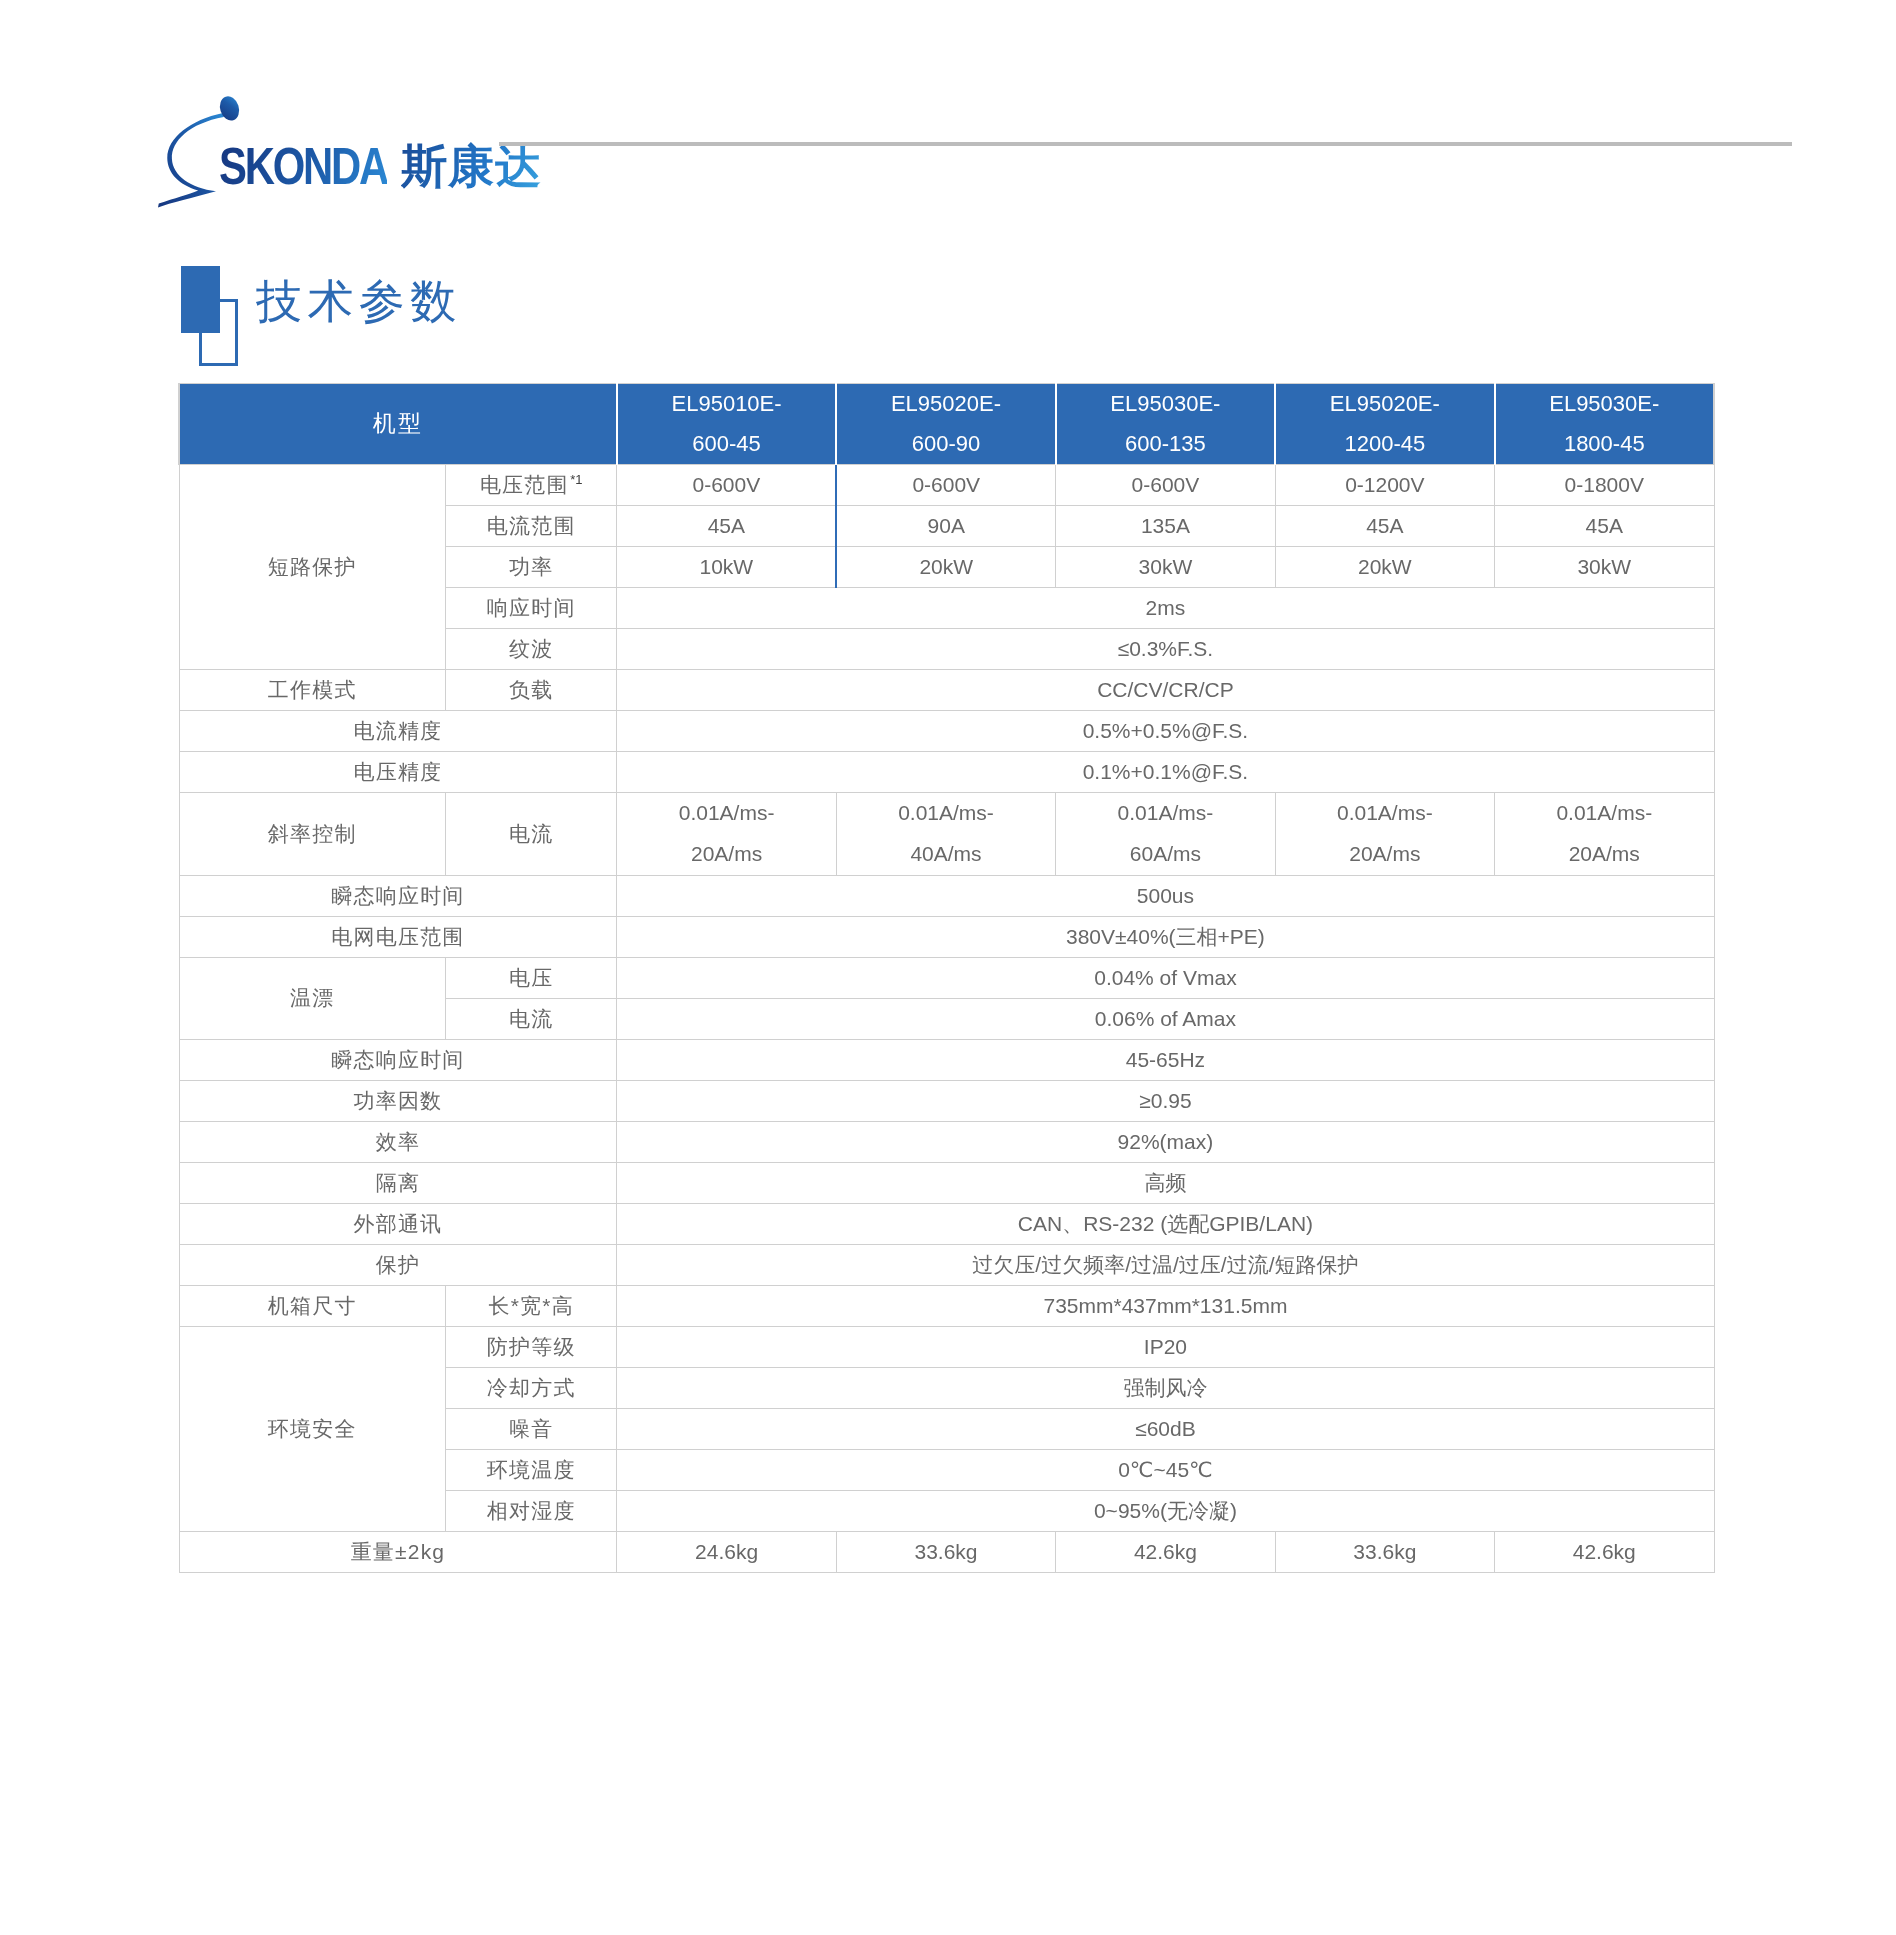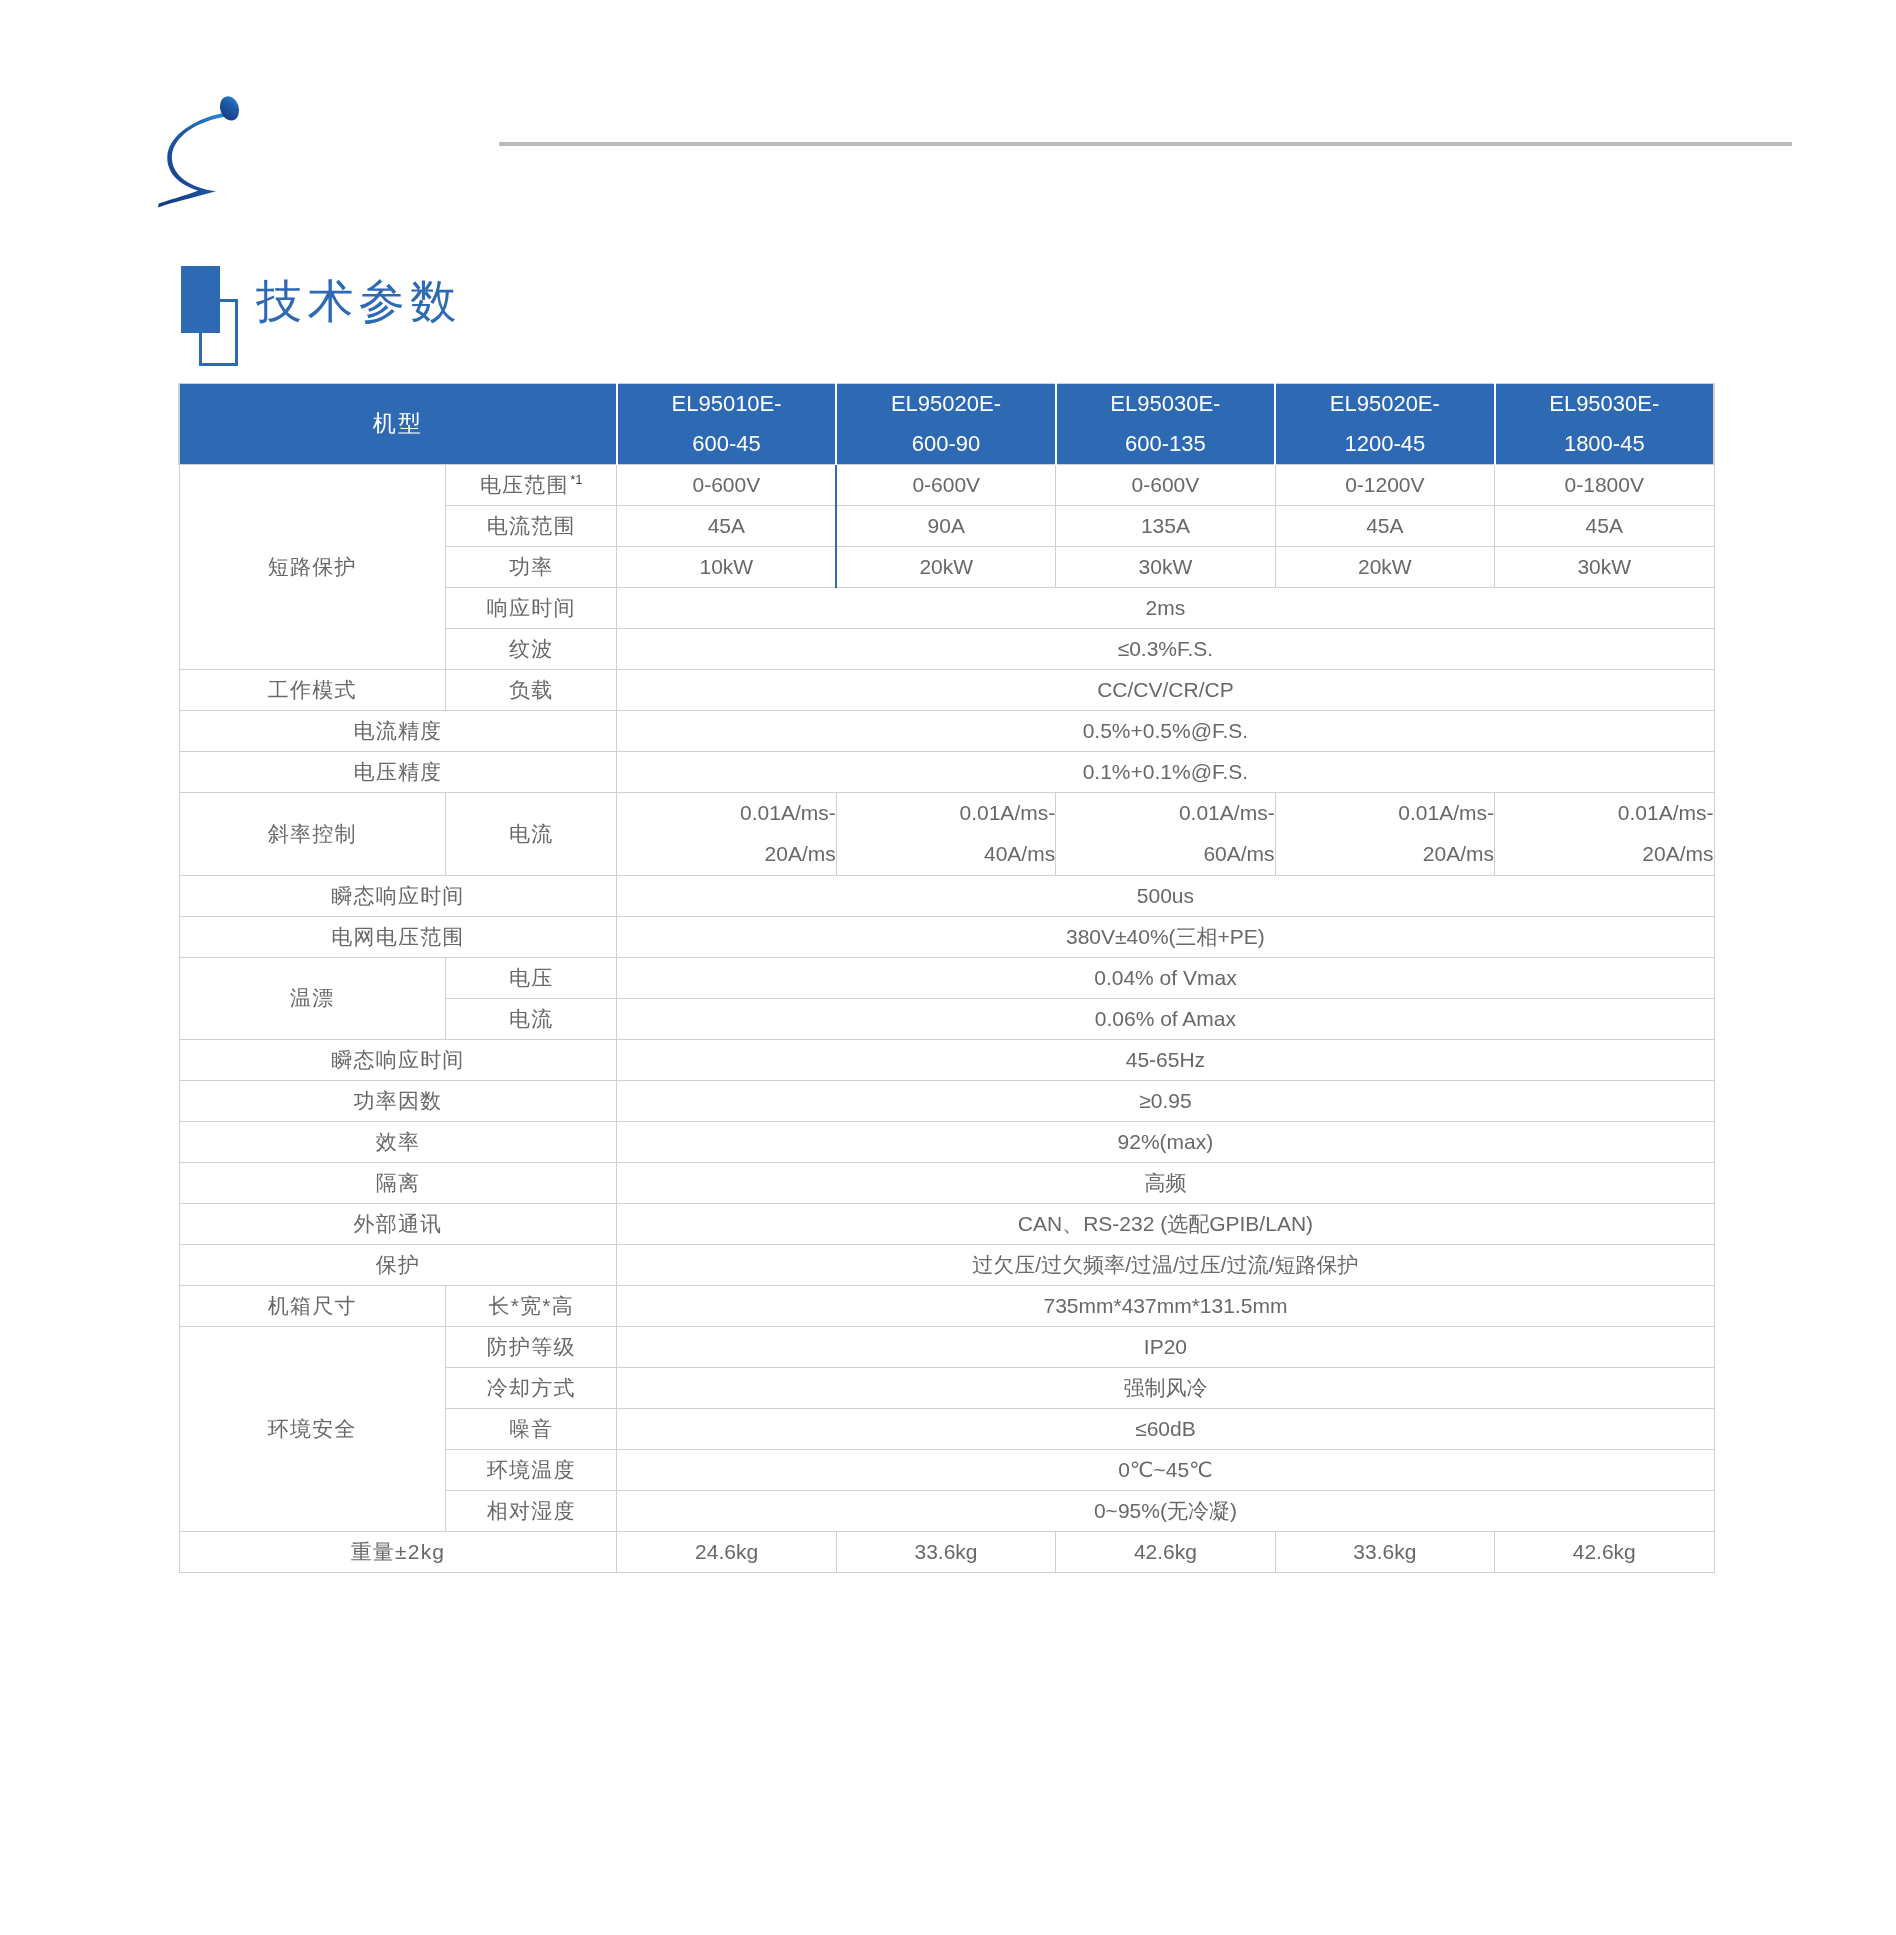--- a/index.html
+++ b/index.html
@@ -37,21 +37,21 @@
     background:#2d6ab3;color:#ffffff;font-weight:normal;font-size:22px;line-height:1.82;
     border-left:2.3px solid #ffffff;border-right:2.3px solid #ffffff;
     border-top:1.9px solid #d0d0d0;border-bottom:1.5px solid #d0d0d0;
     white-space:pre-line;
   }
   .spec th:first-child{border-left-color:#d0d0d0;font-size:23px;letter-spacing:2.3px;}
   .spec th:last-child{border-right-color:#d0d0d0;}
   .spec td{border:1.5px solid #d0d0d0;color:#686868;font-size:21px;line-height:1.35;}
   .spec td.lbl,.spec td.grp,.spec td.big{letter-spacing:1.2px;}
   .spec td.bdiv{border-right:2.3px solid #2f6cb7;}
-  .spec td.slew{white-space:pre-line;line-height:1.95;text-align:right;}
+  .spec td.slew{white-space:pre-line;line-height:1.95;}
   .h-head{height:66px;}
   .h-n{height:41px;}
   .h-2x{height:82px;}
   .sup{font-size:13px;color:#3c3c3c;vertical-align:super;letter-spacing:0;margin-left:1.5px;}
 </style>
 </head>
 <body>
 
 <div class="logo">
   <svg class="logo-swoosh" viewBox="0 0 250 300" xmlns="http://www.w3.org/2000/svg">
@@ -66,20 +66,23 @@
       C 110 78 62 124 64 170
       C 66 214 112 246 178 254
       C 120 270 60 284 28 296
       L 30 286
       C 70 272 108 262 132 252
       C 84 238 52 208 52 168
       C 52 116 112 70 196 52
       C 198 55 198 58 198 62 Z"></path>
     <ellipse fill="url(#lg)" cx="213" cy="40" rx="24" ry="32" transform="rotate(-18 213 40)"></ellipse>
   </svg>
+  <div class="logo-text">
+    <span class="logo-latin">SKONDA</span><span class="logo-cn">斯康达</span>
+  </div>
 </div>
 <div class="top-rule"></div>
 
 <div class="sec-icon-fill"></div>
 <div class="sec-icon-outline"></div>
 <div class="sec-title">技术参数</div>
 
 <div class="spec-wrap">
 <table class="spec">
   <colgroup>

